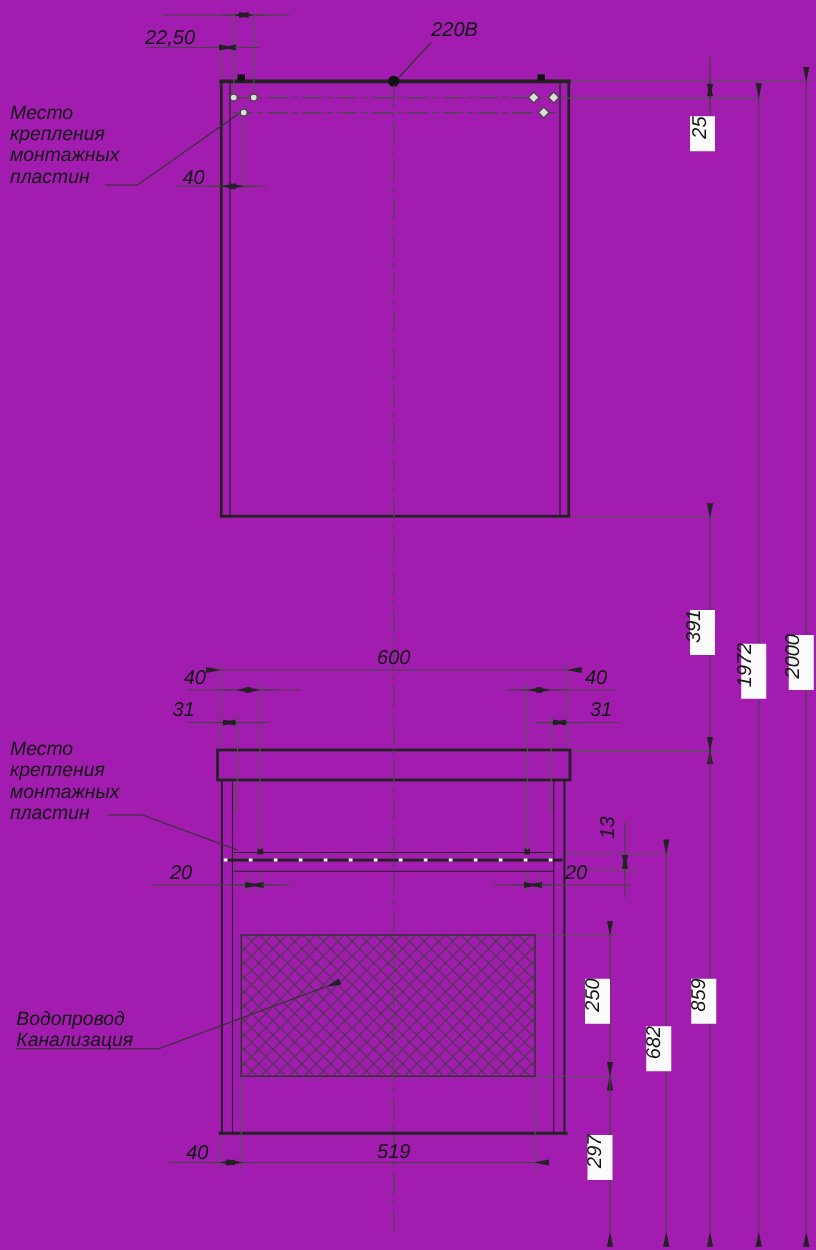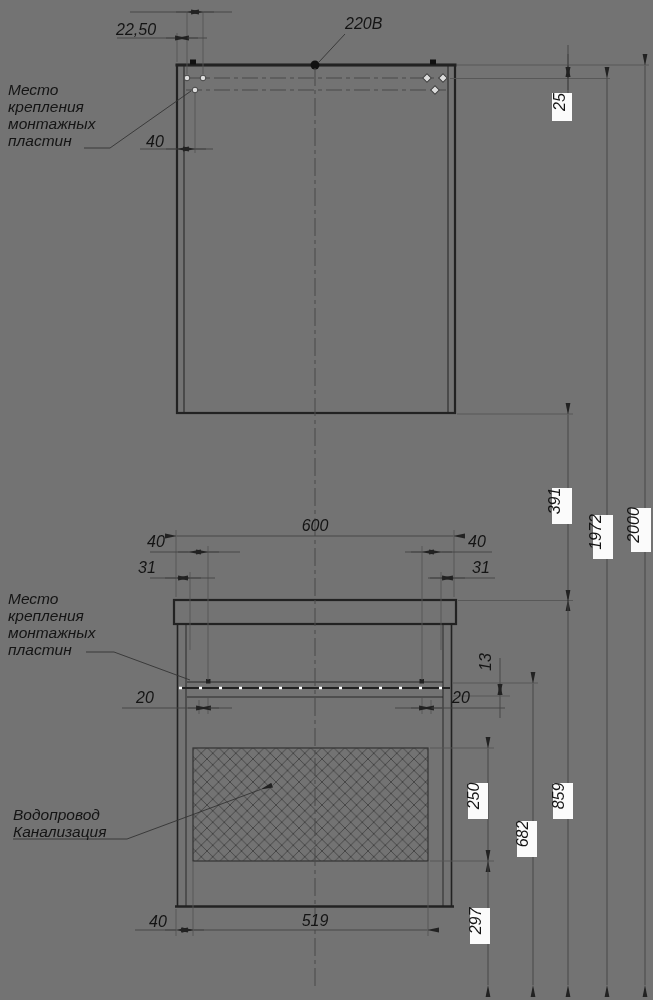--- a/index.html
+++ b/index.html
@@ -1,16 +1,16 @@
 <!DOCTYPE html>
 <html><head>
 <meta charset="utf-8">
 <style>
   html,body{margin:0;padding:0;background:#e8e8e8;}
-  .sheet{width:653px;height:1000px;background:#737373;position:relative;margin:0 auto;overflow:hidden;}
+  .sheet{width:653px;height:1000px;background:#a21caf;position:relative;margin:0 auto;overflow:hidden;}
   svg{display:block;}
   text{font-family:"Liberation Sans","DejaVu Sans",sans-serif;font-style:italic;fill:#141414;}
   .dim{font-size:16px;}
   .note{font-size:15.5px;}
 </style>
 </head>
 <body>
 
 <div class="sheet">
 <svg width="653" height="1000" viewBox="0 0 653 1000">

